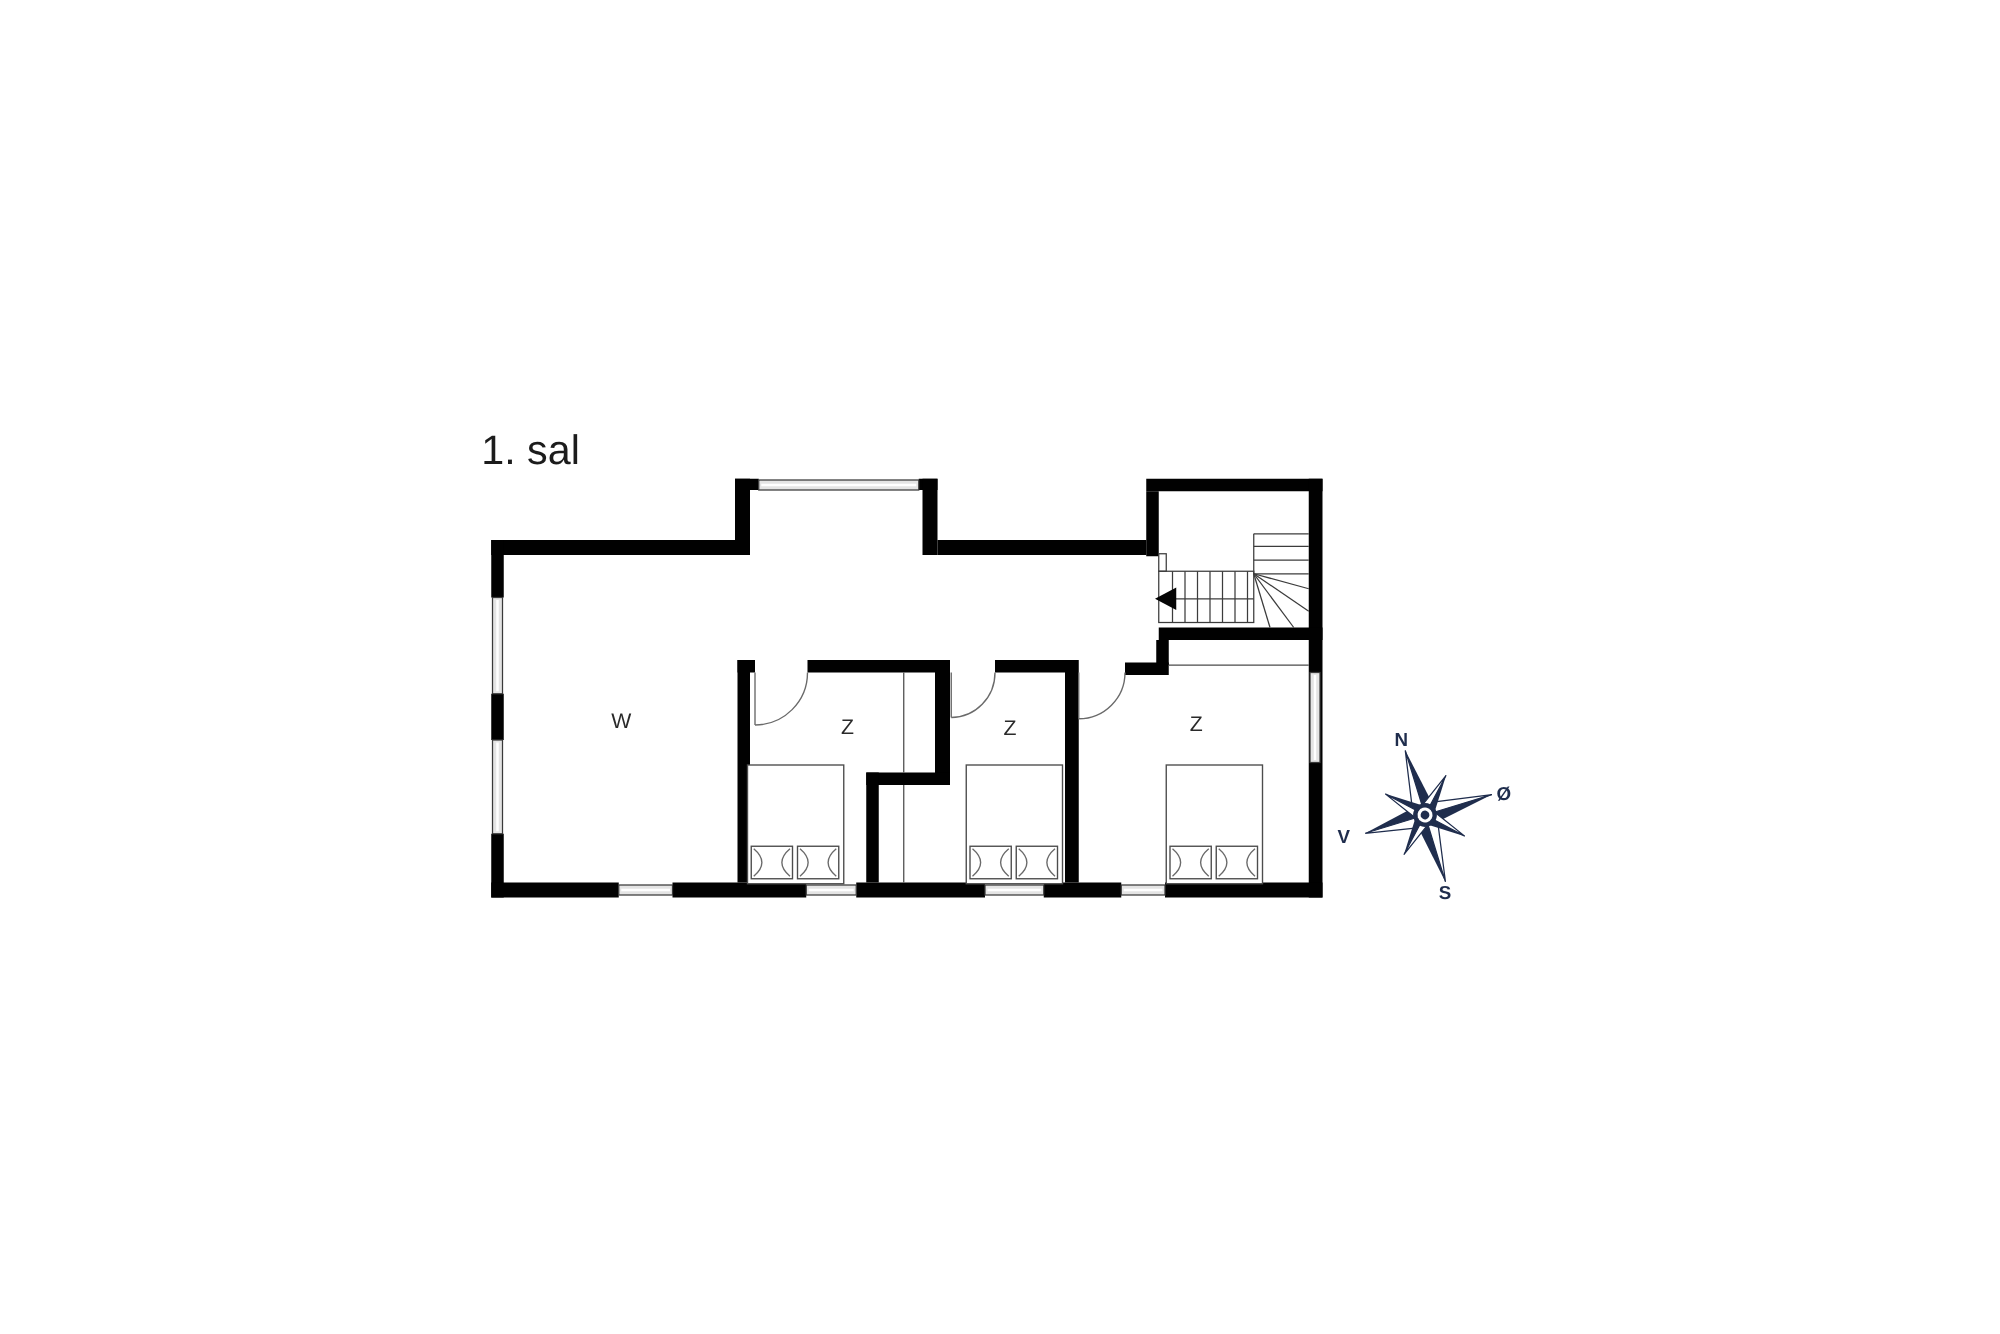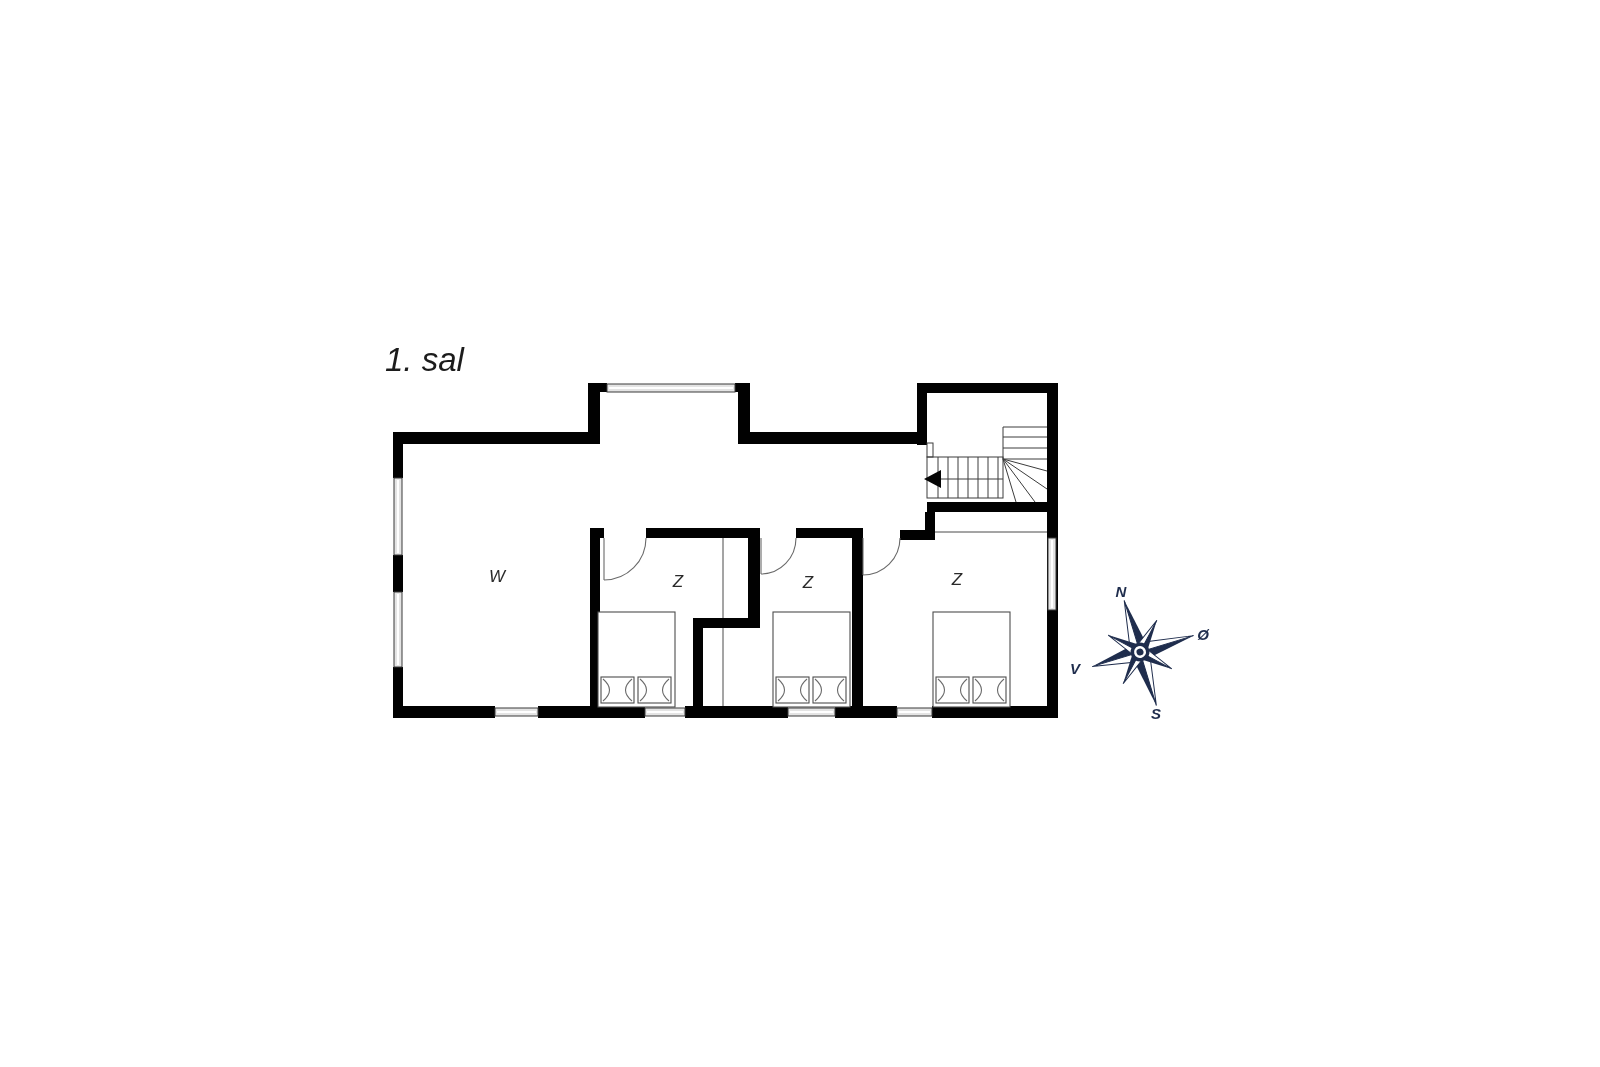--- a/index.html
+++ b/index.html
@@ -1,17 +1,17 @@
 <!DOCTYPE html>
 <html><head>
 <meta charset="utf-8">
 <style>
   html,body{margin:0;padding:0;background:#ffffff;}
   .page{position:relative;width:1600px;height:1067px;background:#ffffff;overflow:hidden;
-        font-family:"Liberation Sans", sans-serif;font-style:italic;}
+        font-family:"Liberation Sans", sans-serif;}
   svg{position:absolute;inset:0;}
   text{font-family:"Liberation Sans", sans-serif;}
   .title-text{font-size:33px;fill:#1c1c1c;}
   .room-text{font-size:17px;fill:#2a2a2a;}
   .compass-text{font-size:15px;font-weight:700;fill:#1f2d4d;}
   .thinline{stroke:#4a4a4a;stroke-width:1;fill:none;}
   .stairline{stroke:#3c3c3c;stroke-width:1;fill:none;}
   .doorarc{stroke:#6a6a6a;stroke-width:1.1;fill:none;}
   .bedline{stroke:#4d4d4d;stroke-width:1.1;fill:#ffffff;}
   .winrect{fill:#e4e4e4;stroke:#3a3a3a;stroke-width:1;}

